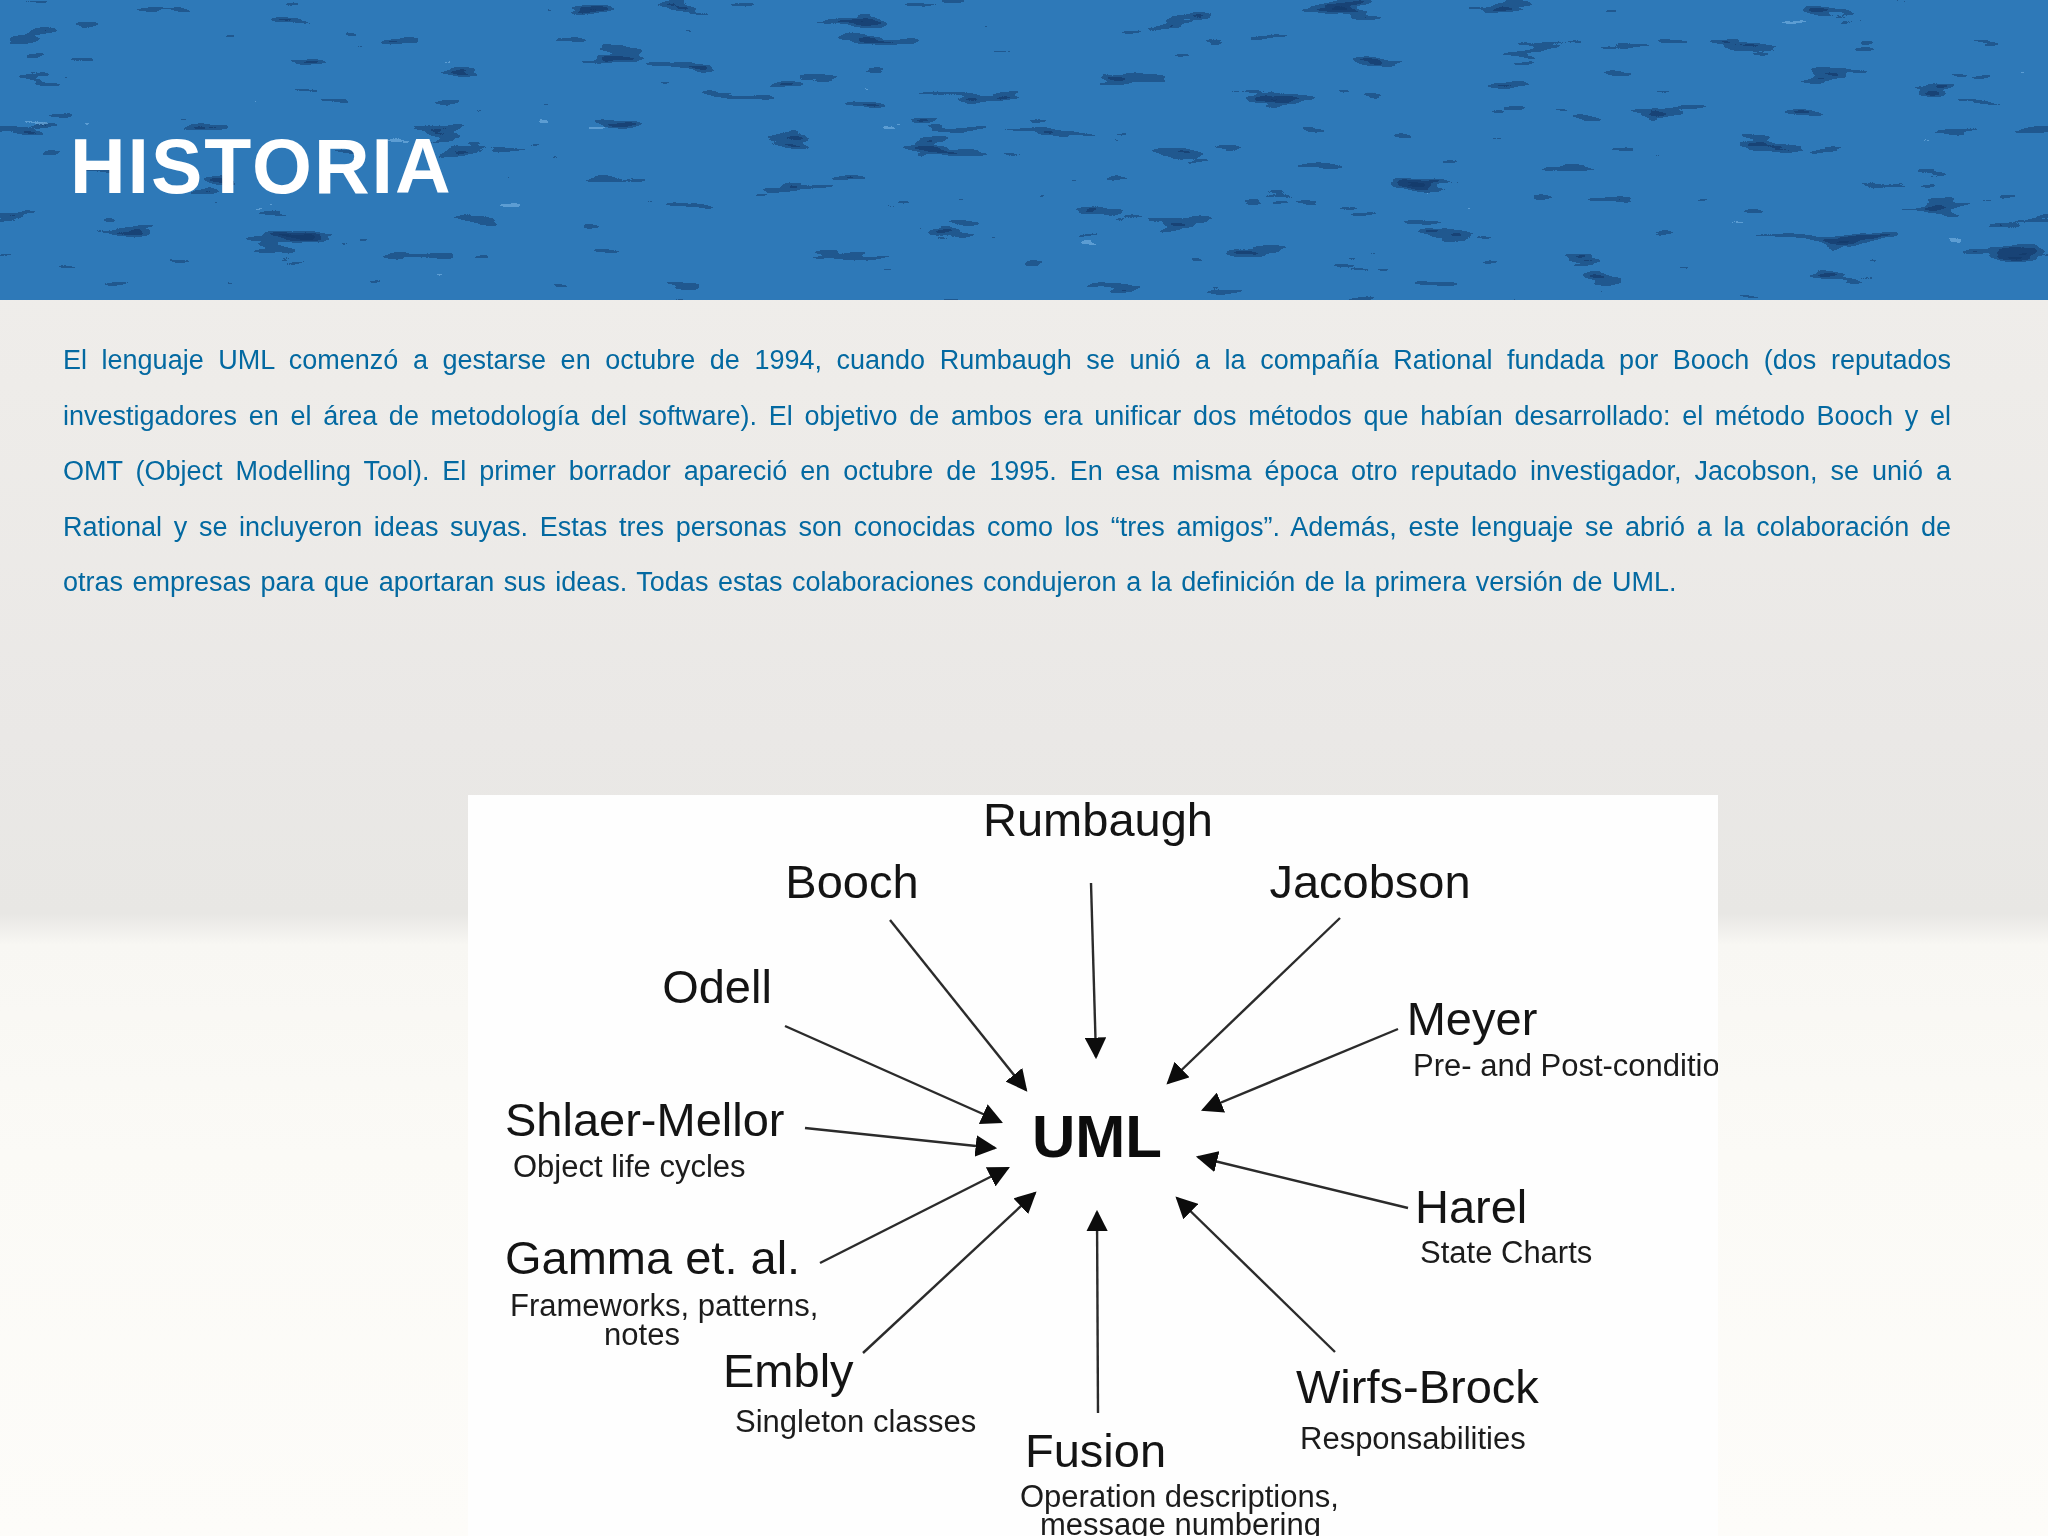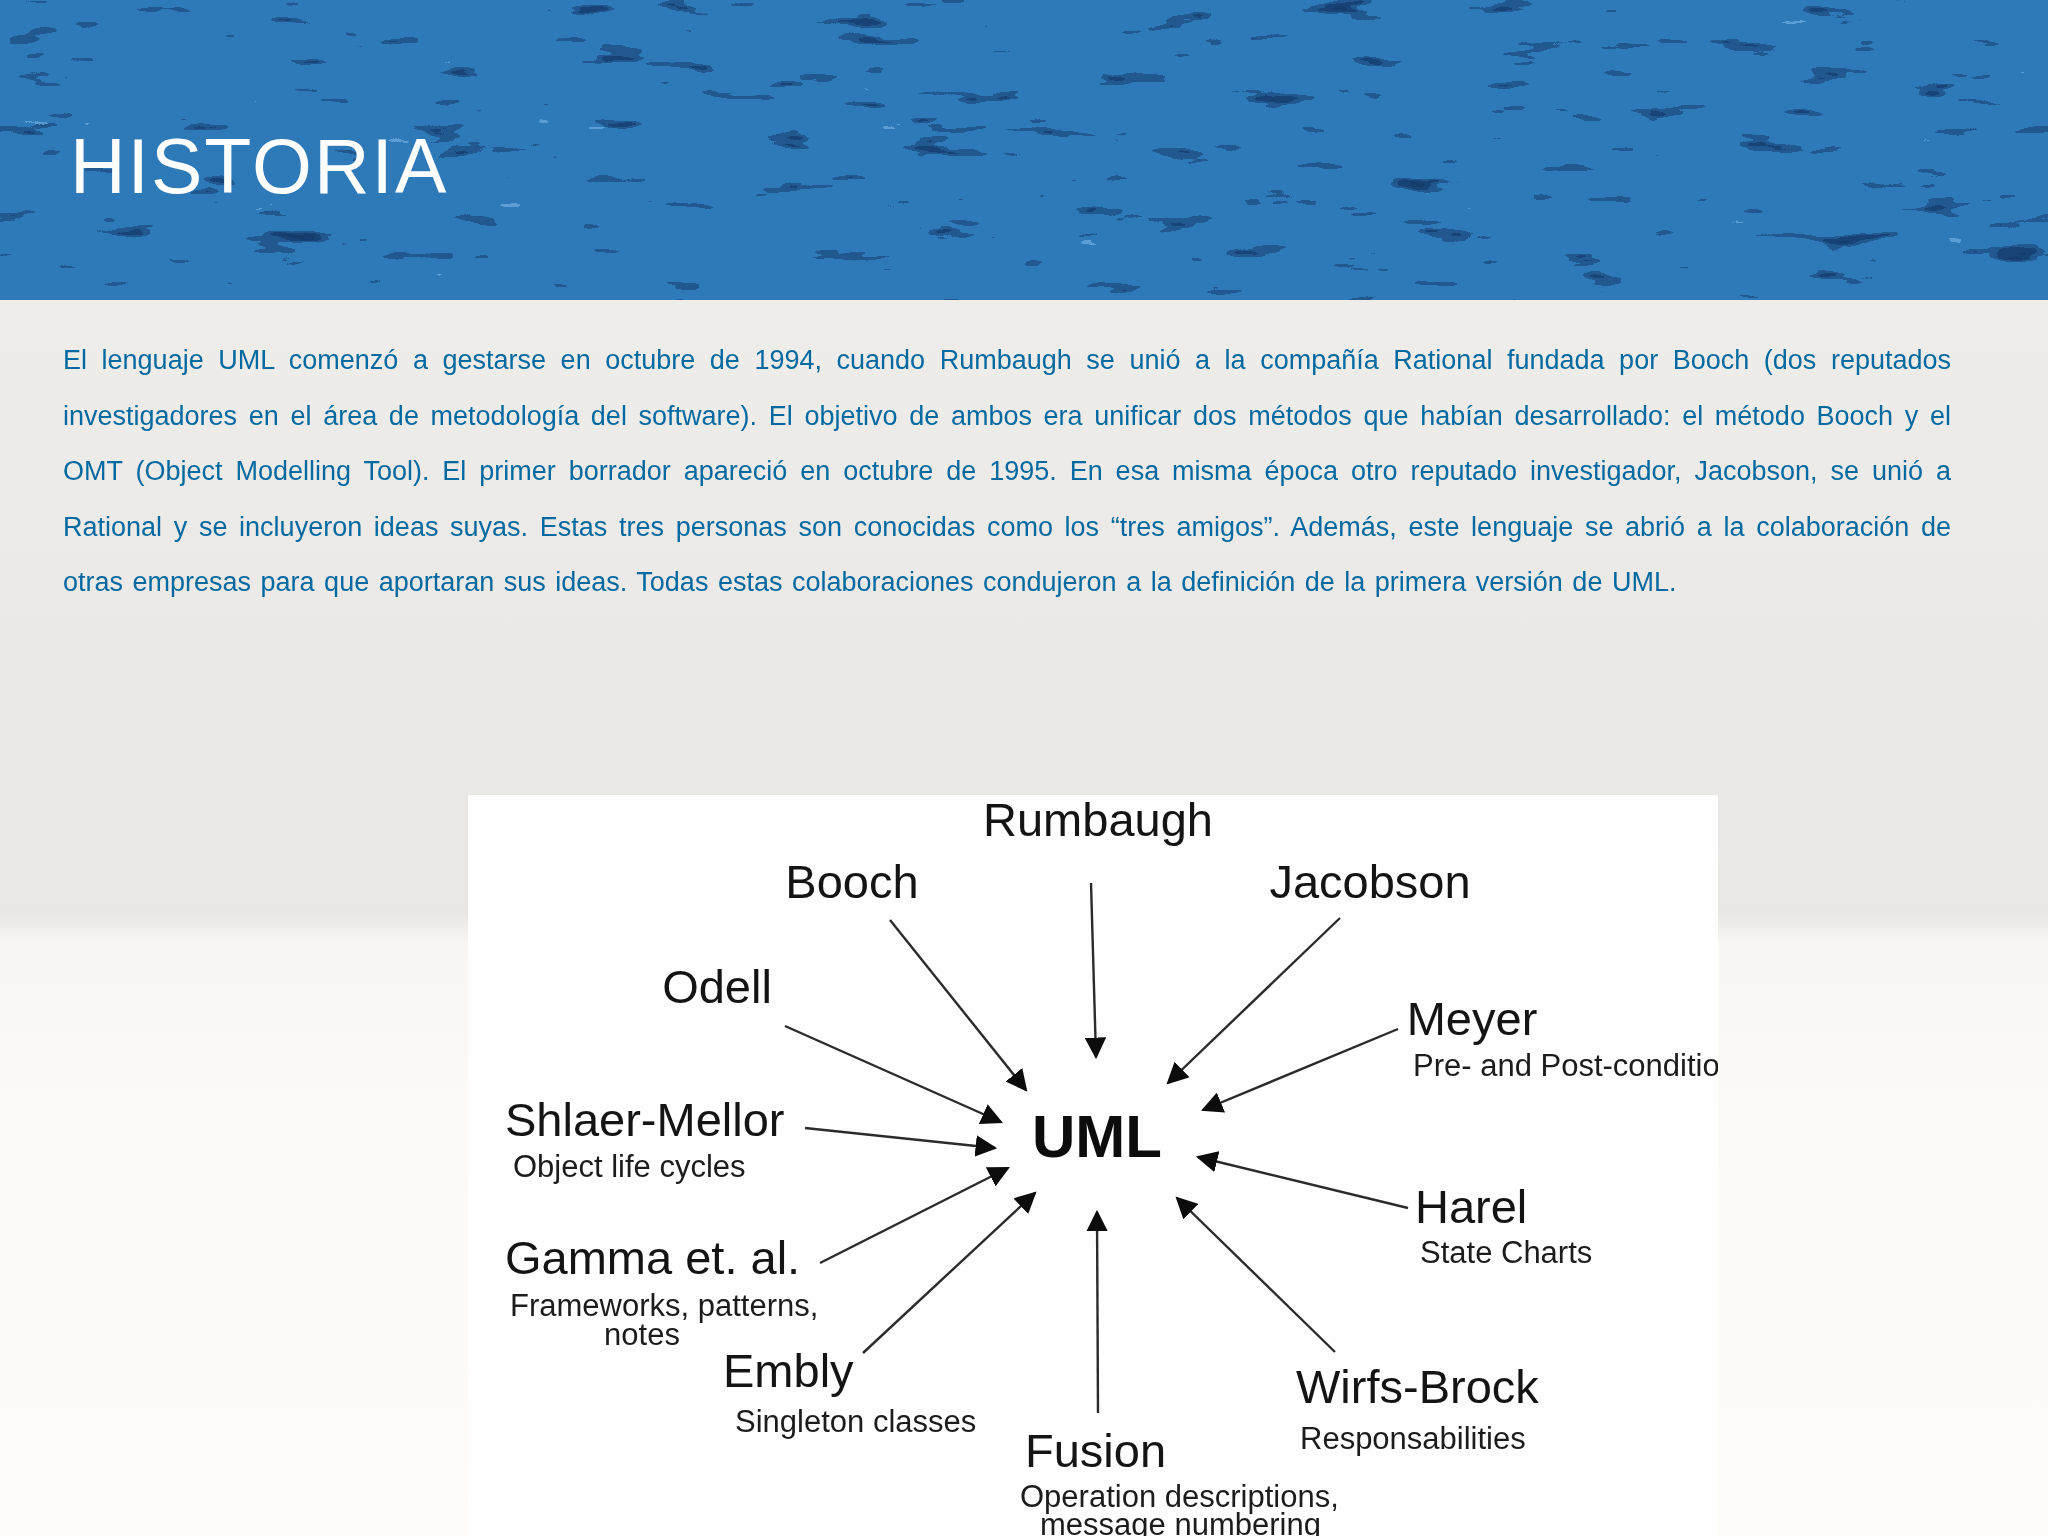--- a/index.html
+++ b/index.html
@@ -17,21 +17,21 @@
   }
 
   
   .banner{
     position:absolute;left:0;top:0;width:2048px;height:300px;
     background:#2e79b8;overflow:hidden;
   }
   .banner-tex{position:absolute;left:0;top:0;width:100%;height:100%;display:block;}
   .title{
     position:absolute;left:70px;top:128px;margin:0;
-    font-size:77px;font-weight:400;letter-spacing:2px;line-height:1;
+    font-size:77px;font-weight:700;letter-spacing:2px;line-height:1;
     color:#ffffff;
   }
 
   
   .paragraph{
     position:absolute;left:55px;top:325px;width:1888px;margin:8px;
     font-size:27px;line-height:55.5px;color:#0369a1;
     text-align:justify;word-spacing:2px;
   }
 

